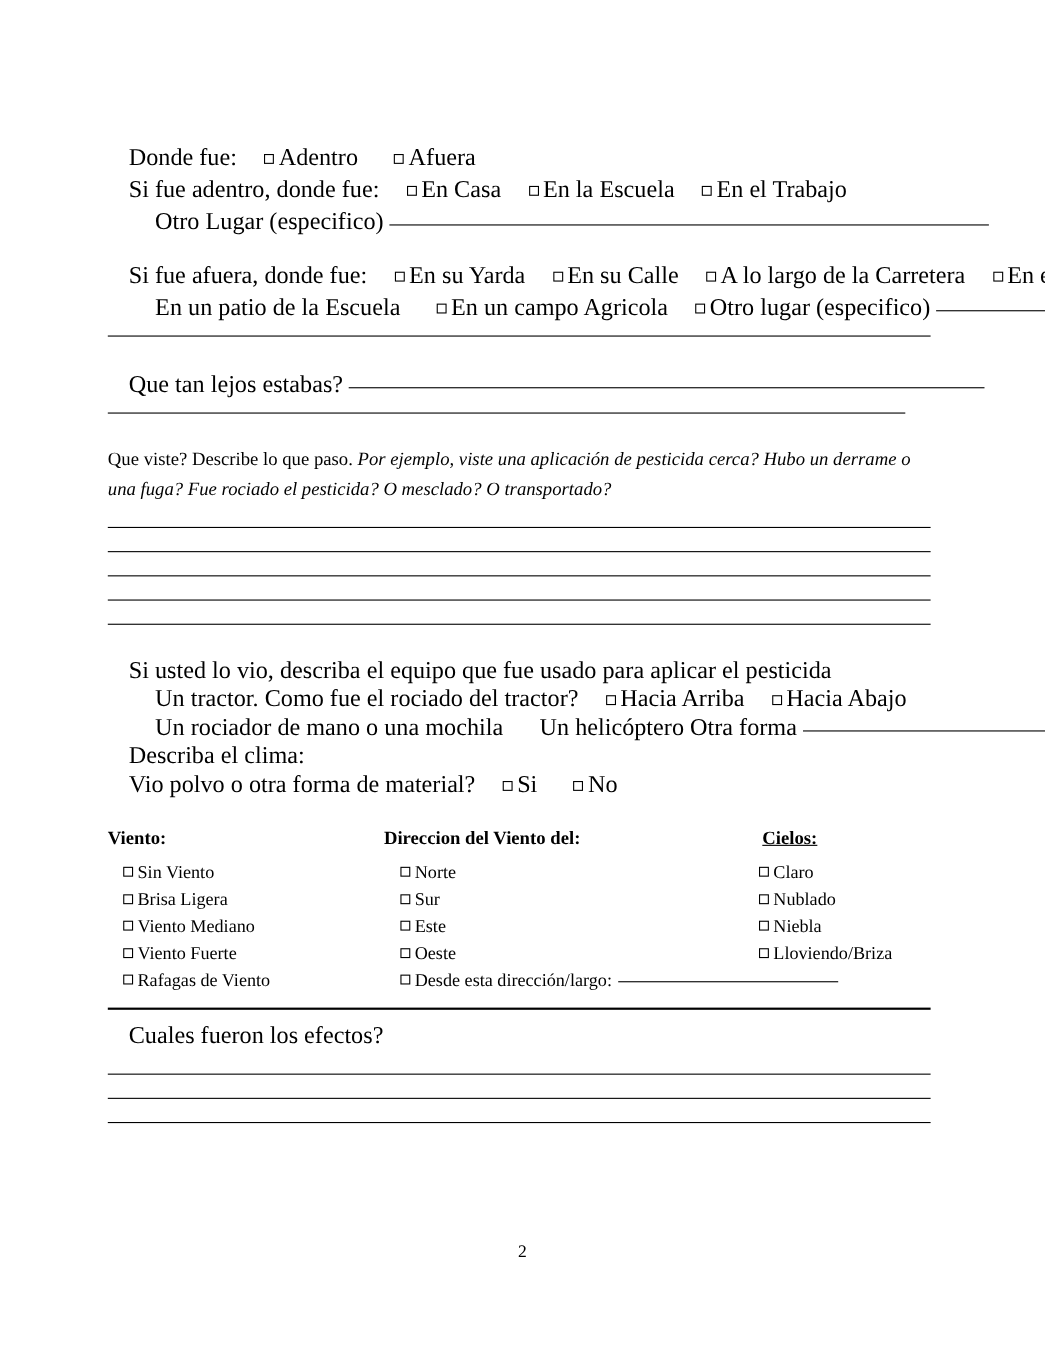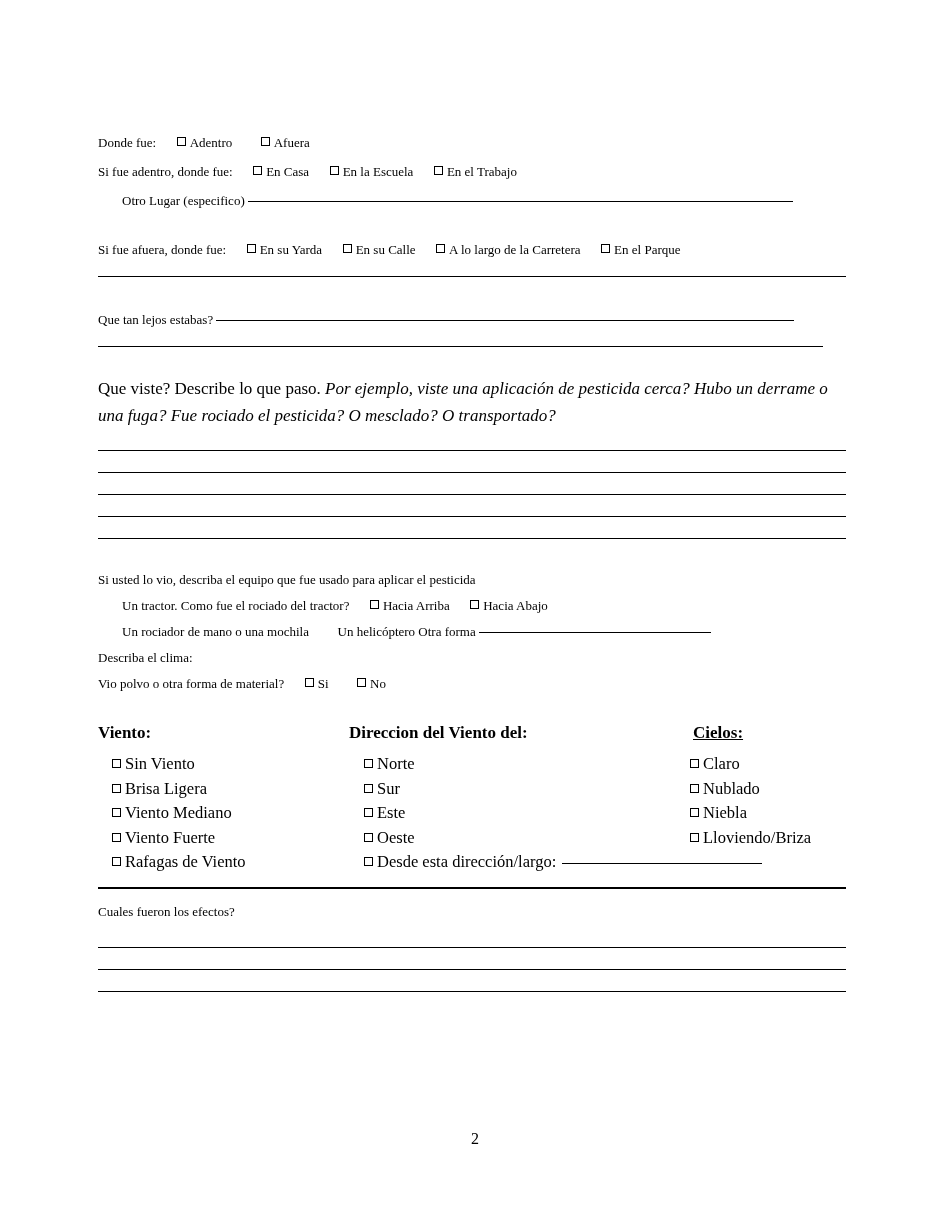--- a/index.html
+++ b/index.html
@@ -21,23 +21,24 @@
     width: 950px;
     height: 1230px;
   }
   .content {
     position: absolute;
     left: 98px;
     top: 128px;
     width: 748px;
   }
   .line {
-    font-size: 13px;
+    font-size: 22px;
     line-height: 29px;
     white-space: nowrap;
+    margin-left: 19px;
   }
   .indent-1 { padding-left: 24px; }
   .cb {
     display: inline-block;
     width: 9px;
     height: 9px;
     border: 1px solid #000;
     vertical-align: 1px;
     margin-right: 4px;
     box-sizing: border-box;
@@ -144,20 +145,28 @@
       <span class="gap-sm"></span>
       <span class="cb"></span><span>En su Yarda</span>
       <span class="gap-sm"></span>
       <span class="cb"></span><span>En su Calle</span>
       <span class="gap-sm"></span>
       <span class="cb"></span><span>A lo largo de la Carretera</span>
       <span class="gap-sm"></span>
       <span class="cb"></span><span>En el Parque</span>
     </div>
 
+    <div class="line indent-1">
+      <span>En un patio de la Escuela</span>
+      <span class="gap-md"></span>
+      <span class="cb"></span><span>En un campo Agricola</span>
+      <span class="gap-sm"></span>
+      <span class="cb"></span><span>Otro lugar (especifico)</span>
+      <span class="rule" style="width:166px;"></span>
+    </div>
 
     <div class="spacer-sm"></div>
     <div class="fullrule"></div>
 
     <div class="spacer-lg"></div>
 
     <div class="line">
       <span>Que tan lejos estabas?</span>
       <span class="rule" style="width:578px;"></span>
     </div>

